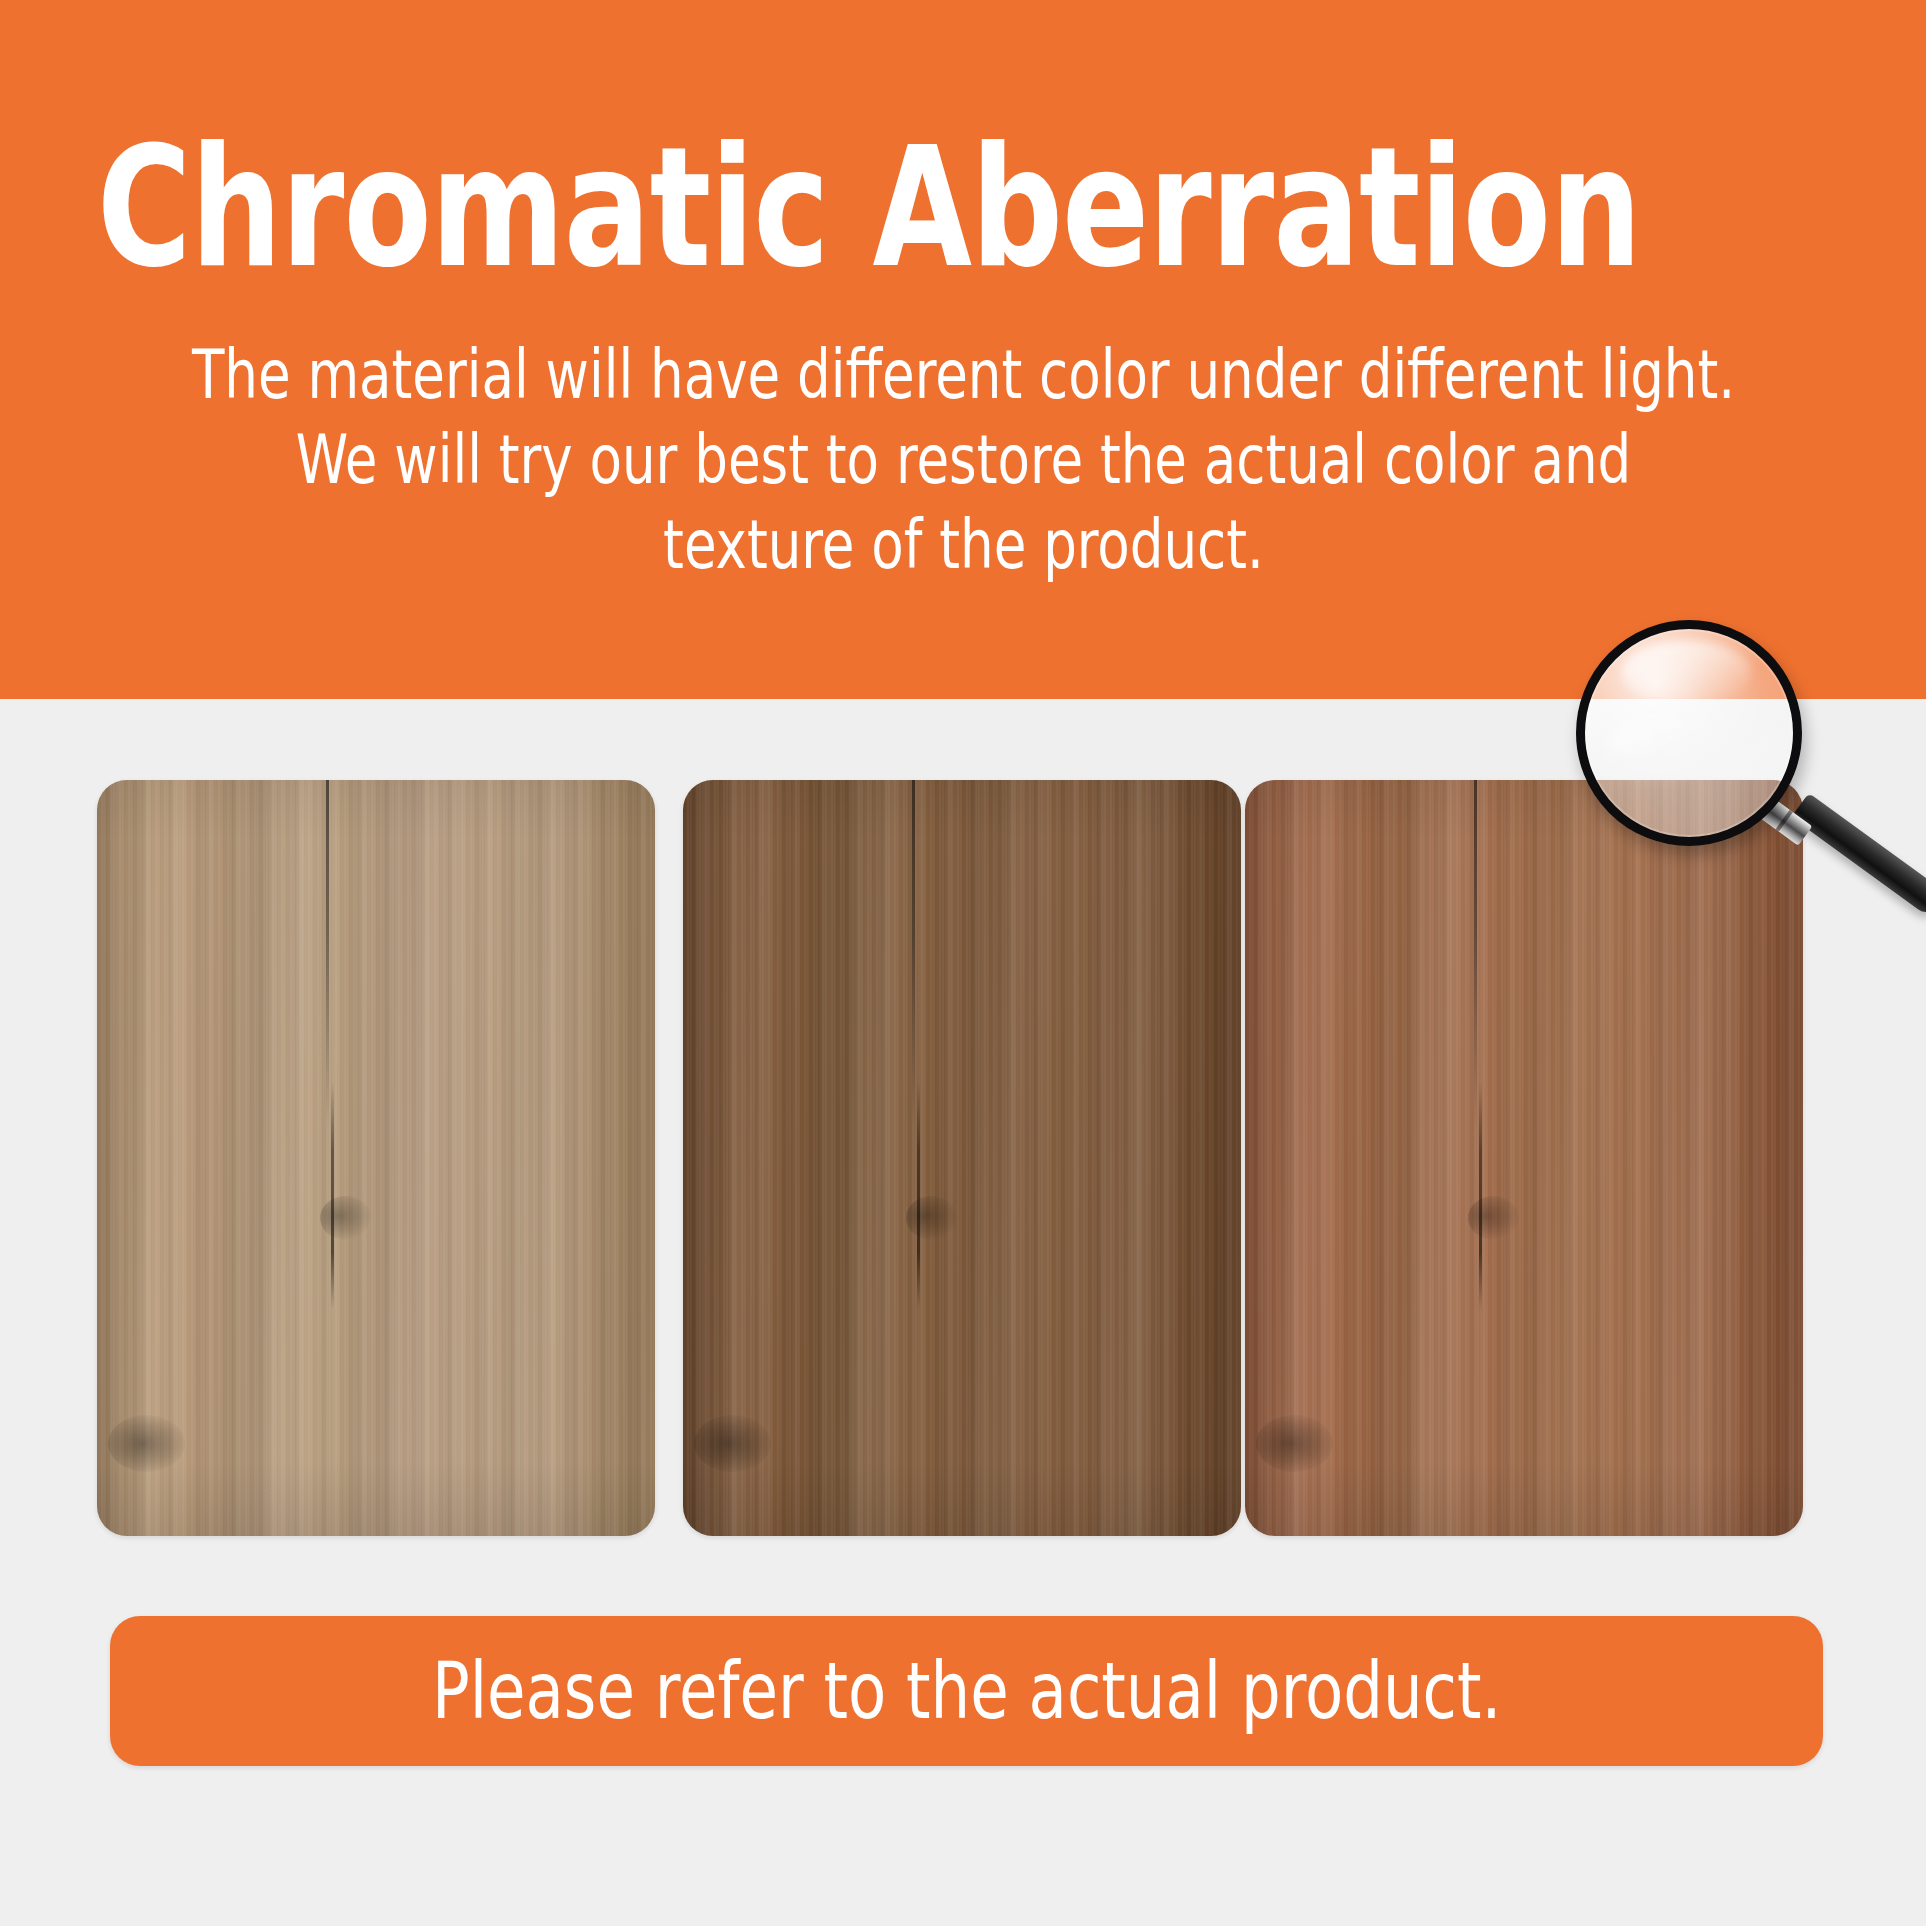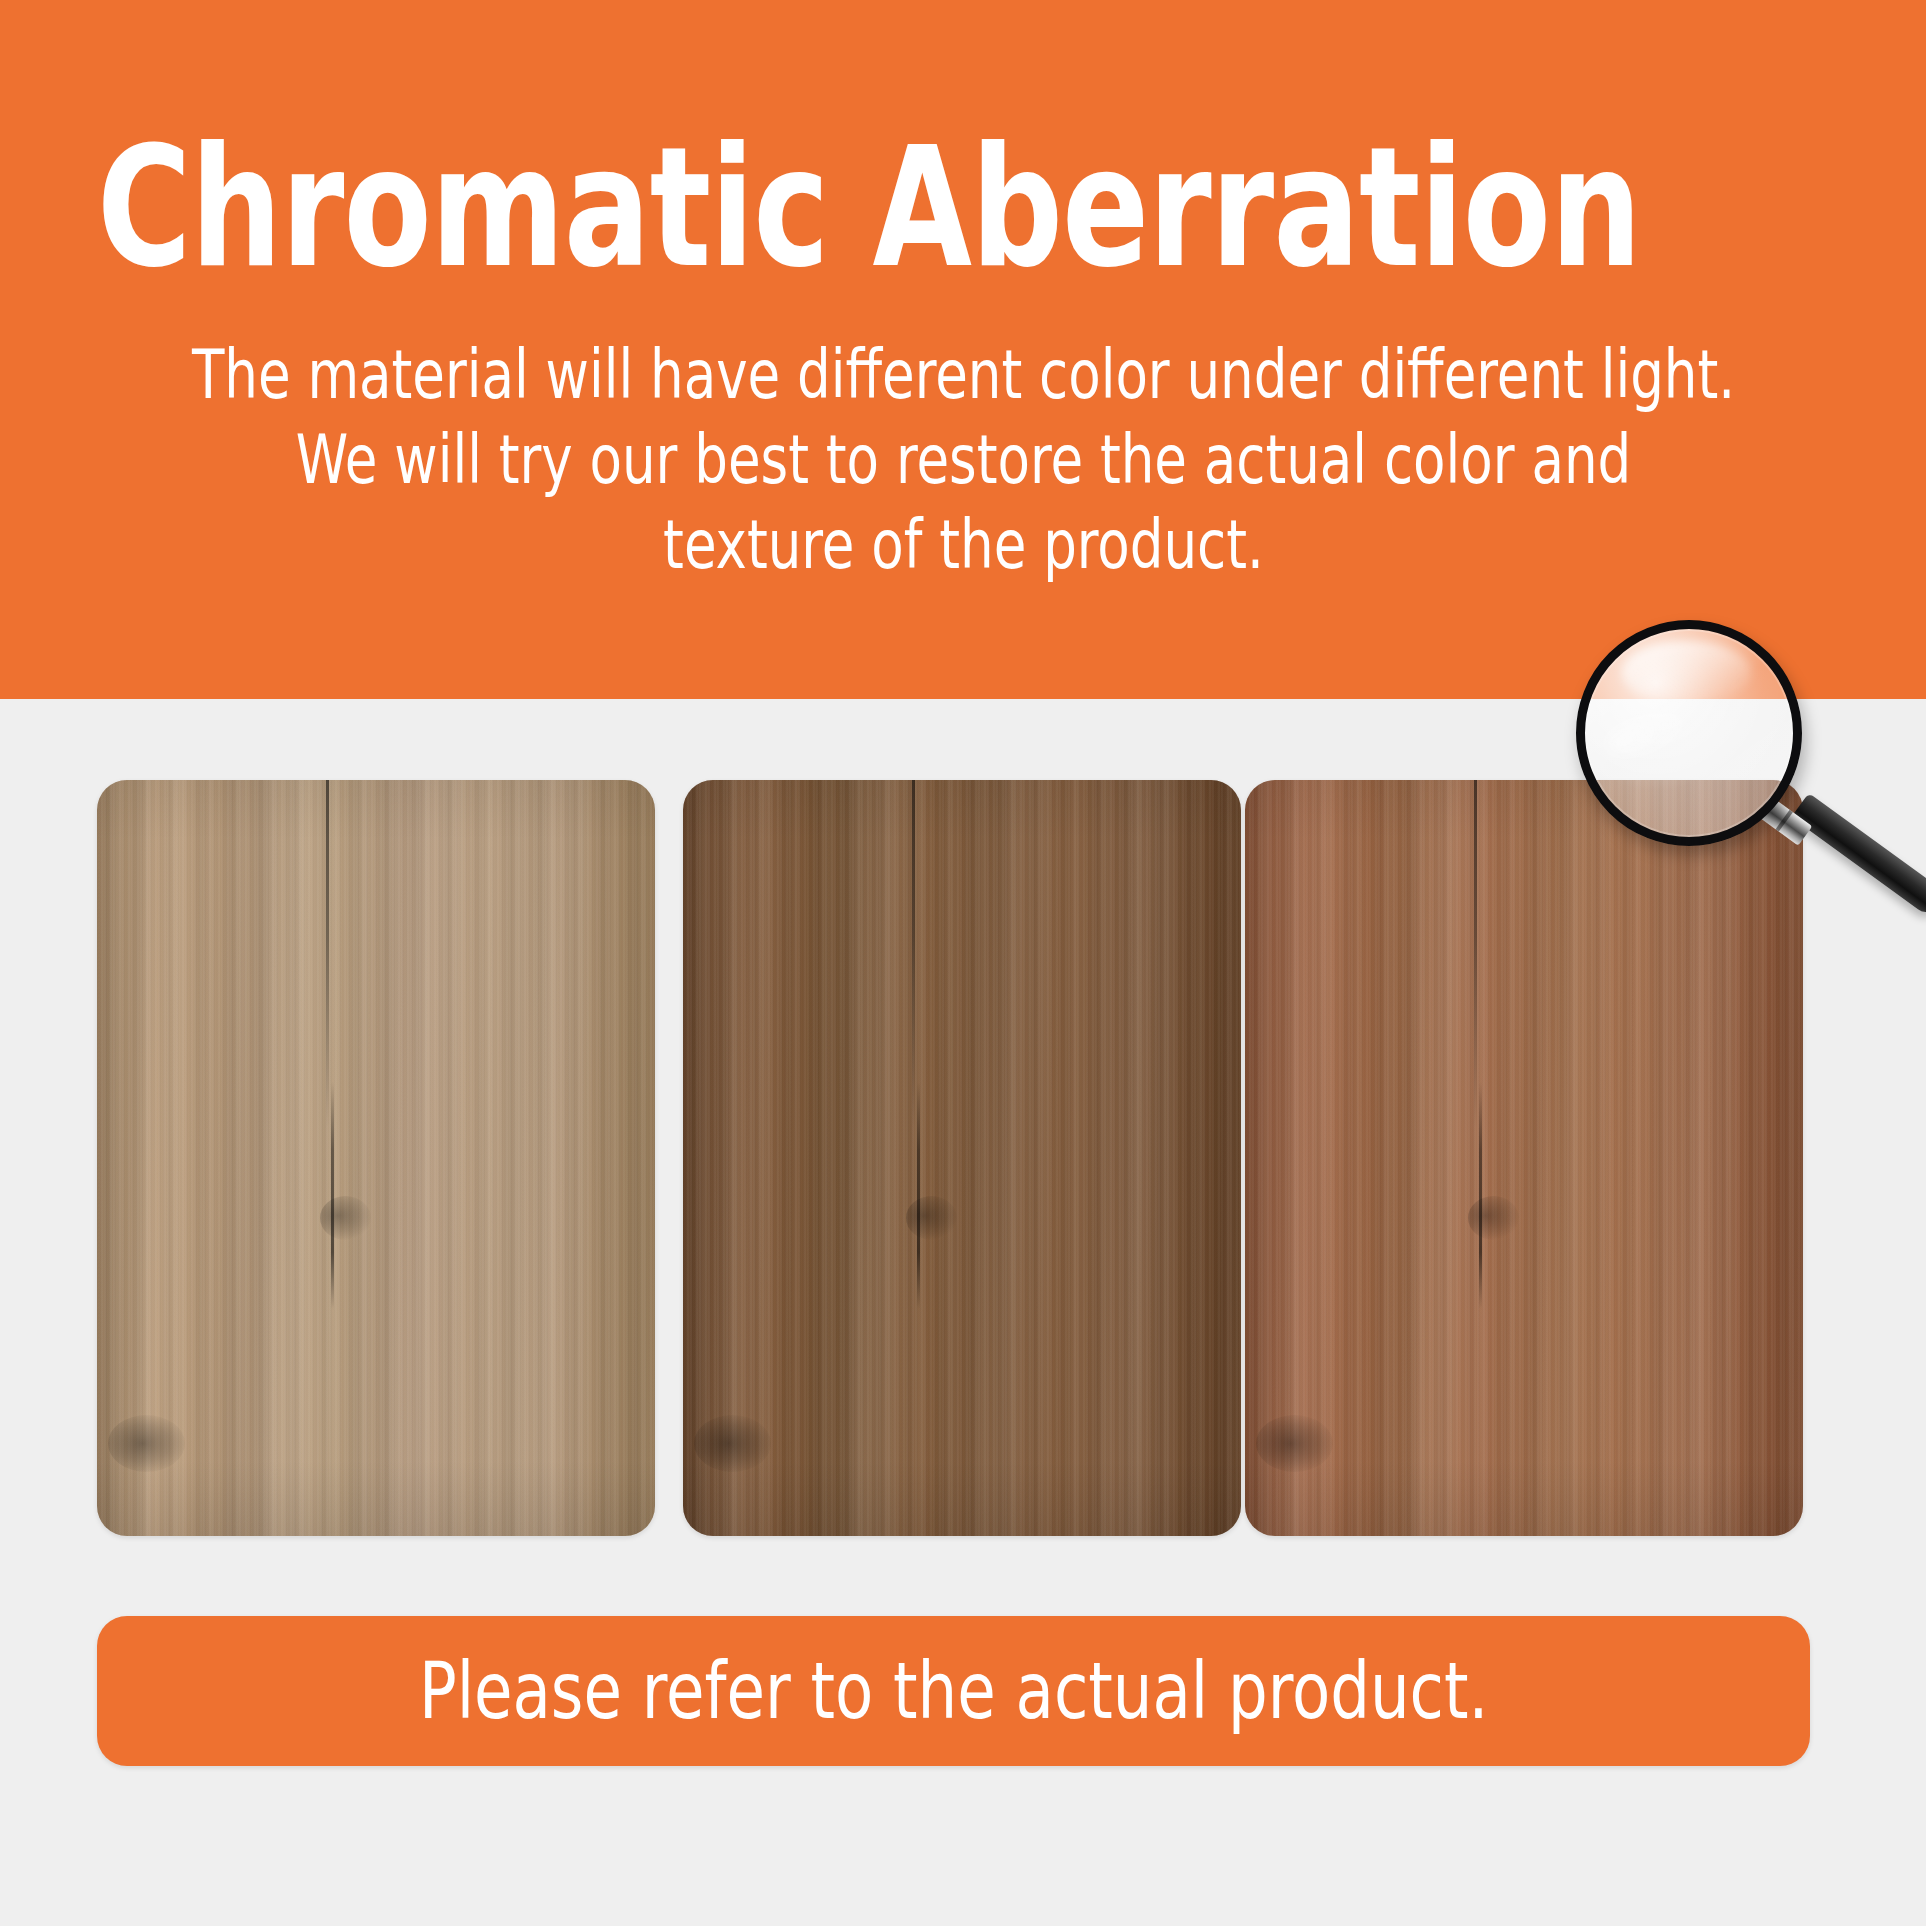--- a/index.html
+++ b/index.html
@@ -253,21 +253,21 @@
     height: 16%;
     border-radius: 50%;
     background: linear-gradient(120deg, rgba(255,255,255,0.55) 0%, rgba(255,255,255,0) 100%);
     filter: blur(6px);
     transform: rotate(-18deg);
   }
 
   
   #bottom-banner {
     position: absolute;
-    left: 97px;
+    left: 110px;
     top: 1616px;
     width: 1713px;
     height: 150px;
     background: #ee7130;
     border-radius: 30px;
     display: flex;
     align-items: center;
     justify-content: center;
     box-shadow: 0 2px 5px rgba(0,0,0,0.10);
   }

